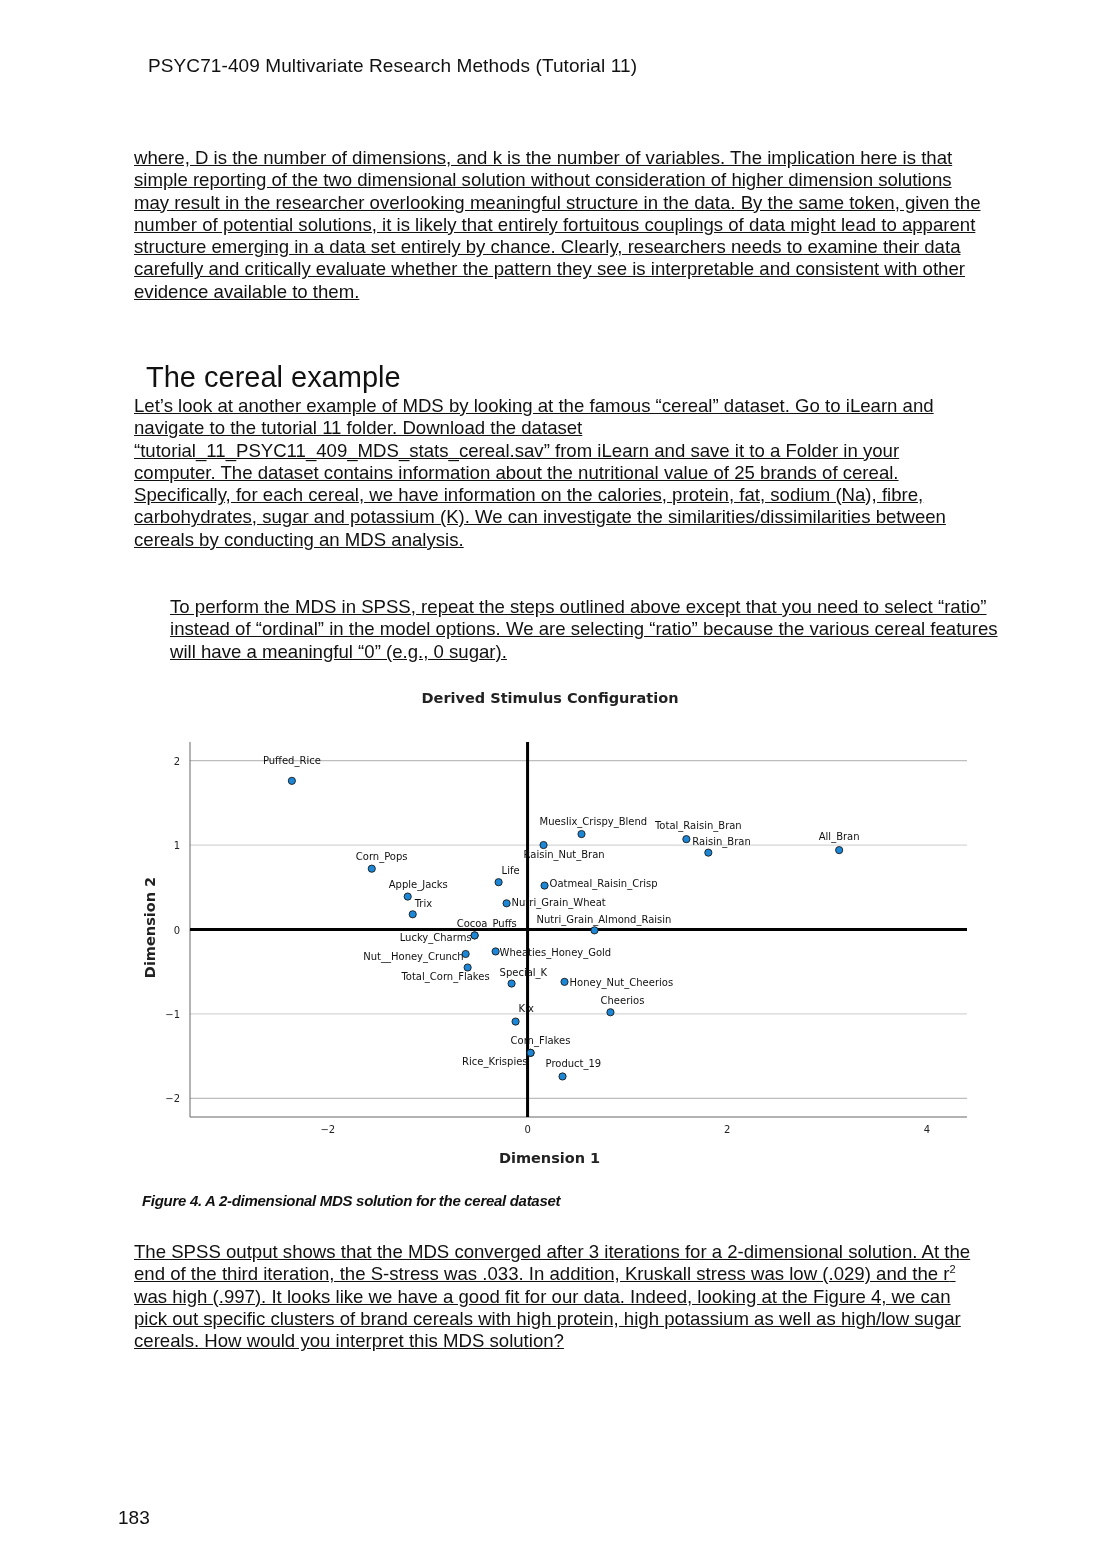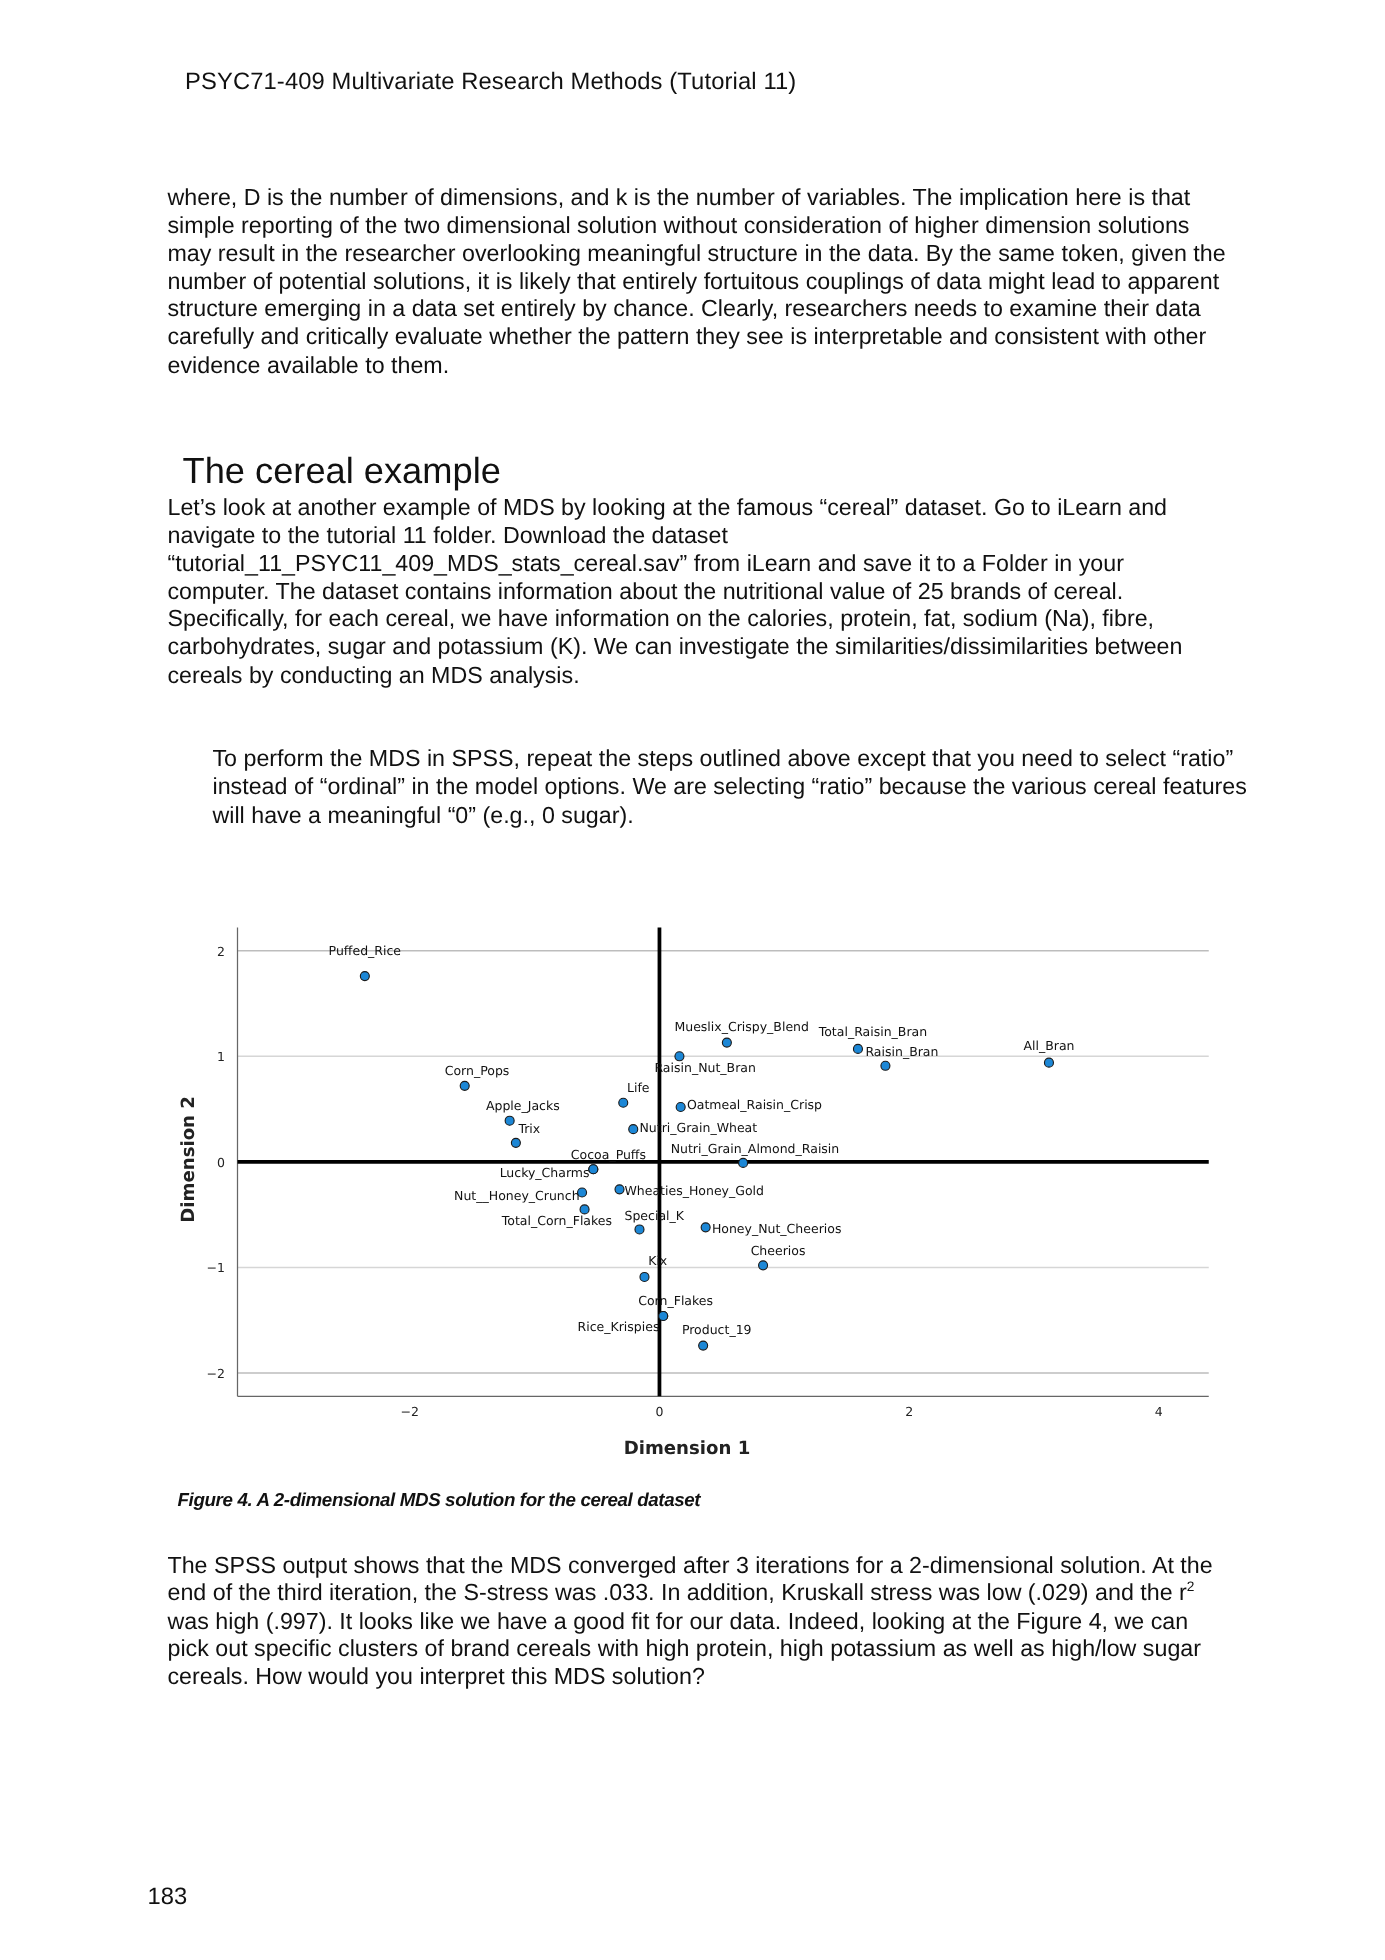--- a/index.html
+++ b/index.html
@@ -1,18 +1,18 @@
 <!DOCTYPE html>
 <html><head>
 <meta charset="utf-8">
 <style>
   html, body { margin: 0; padding: 0; background: #ffffff; }
   body { width: 1108px; height: 1568px; position: relative; overflow: hidden; font-family: "Liberation Sans", sans-serif; color: #111; }
   .running-header { position: absolute; left: 148px; top: 55px; font-size: 19px; letter-spacing: 0.1px; }
-  .para { position: absolute; left: 134px; width: 850px; font-size: 18.6px; line-height: 22.3px; margin: 0; }
+  .para { position: absolute; left: 134px; width: 850px; font-size: 18.6px; line-height: 22.3px; margin: 0; text-decoration: underline; }
   .section-title { position: absolute; left: 134px; top: 349px; font-size: 29px; margin: 12px; font-weight: normal; }
   .page-number { position: absolute; left: 118px; top: 1507px; font-size: 19px; }
   .caption { position: absolute; left: 142px; top: 1192px; font-size: 15px; font-style: italic; font-weight: bold; letter-spacing: -0.3px; }
   .chart-wrap { position: absolute; left: 130px; top: 685px; width: 860px; height: 490px; }
   .chart-title { position: absolute; left: 0; width: 840px; text-align: center; font-family: "DejaVu Sans", sans-serif; font-weight: bold; font-size: 14.5px; color: #222; }
   .sup { font-size: 11px; vertical-align: super; line-height: 0; }
   svg text { font-family: "DejaVu Sans", sans-serif; }
 </style>
 </head>
 <body>
@@ -21,20 +21,21 @@
 
 <p class="para" style="top:147px;">where, D is the number of dimensions, and k is the number of variables. The implication here is that simple reporting of the two dimensional solution without consideration of higher dimension solutions may result in the researcher overlooking meaningful structure in the data. By the same token, given the number of potential solutions, it is likely that entirely fortuitous couplings of data might lead to apparent structure emerging in a data set entirely by chance. Clearly, researchers needs to examine their data carefully and critically evaluate whether the pattern they see is interpretable and consistent with other evidence available to them.</p>
 
 <h2 class="section-title">The cereal example</h2>
 
 <p class="para" style="top:395px;">Let’s look at another example of MDS by looking at the famous “cereal” dataset. Go to iLearn and navigate to the tutorial 11 folder. Download the dataset “tutorial_11_PSYC11_409_MDS_stats_cereal.sav” from iLearn and save it to a Folder in your computer. The dataset contains information about the nutritional value of 25 brands of cereal. Specifically, for each cereal, we have information on the calories, protein, fat, sodium (Na), fibre, carbohydrates, sugar and potassium (K). We can investigate the similarities/dissimilarities between cereals by conducting an MDS analysis.</p>
 
 <p class="para" style="top:596px;margin-left:36px;">To perform the MDS in SPSS, repeat the steps outlined above except that you need to select “ratio” instead of “ordinal” in the model options. We are selecting “ratio” because the various cereal features will have a meaningful “0” (e.g., 0 sugar).</p>
 
 <div class="chart-wrap">
+  <div class="chart-title" style="top:5px;">Derived Stimulus Configuration</div>
   <svg id="mds-plot" width="860" height="490" style="position:absolute;left:0;top:0;">
       <line x1="60" x2="837" y1="413.4189189189189" y2="413.4189189189189" stroke="#bdbdbd" stroke-width="1.2"></line>
       <line x1="60" x2="837" y1="328.9594594594595" y2="328.9594594594595" stroke="#d6d6d6" stroke-width="1.2"></line>
       <line x1="60" x2="837" y1="160.04054054054052" y2="160.04054054054052" stroke="#d6d6d6" stroke-width="1.2"></line>
       <line x1="60" x2="837" y1="75.58108108108104" y2="75.58108108108104" stroke="#bdbdbd" stroke-width="1.2"></line>
       <line x1="60" x2="60" y1="57" y2="432" stroke="#666" stroke-width="1"></line>
       <line x1="60" x2="837" y1="432" y2="432" stroke="#666" stroke-width="1"></line>
       <line x1="60" x2="837" y1="244.5" y2="244.5" stroke="#000" stroke-width="3"></line>
       <line x1="397.56555269922876" x2="397.56555269922876" y1="57" y2="432" stroke="#000" stroke-width="3"></line>
       <text x="50" y="417.4189189189189" font-size="10" text-anchor="end" fill="#222">−2</text>

